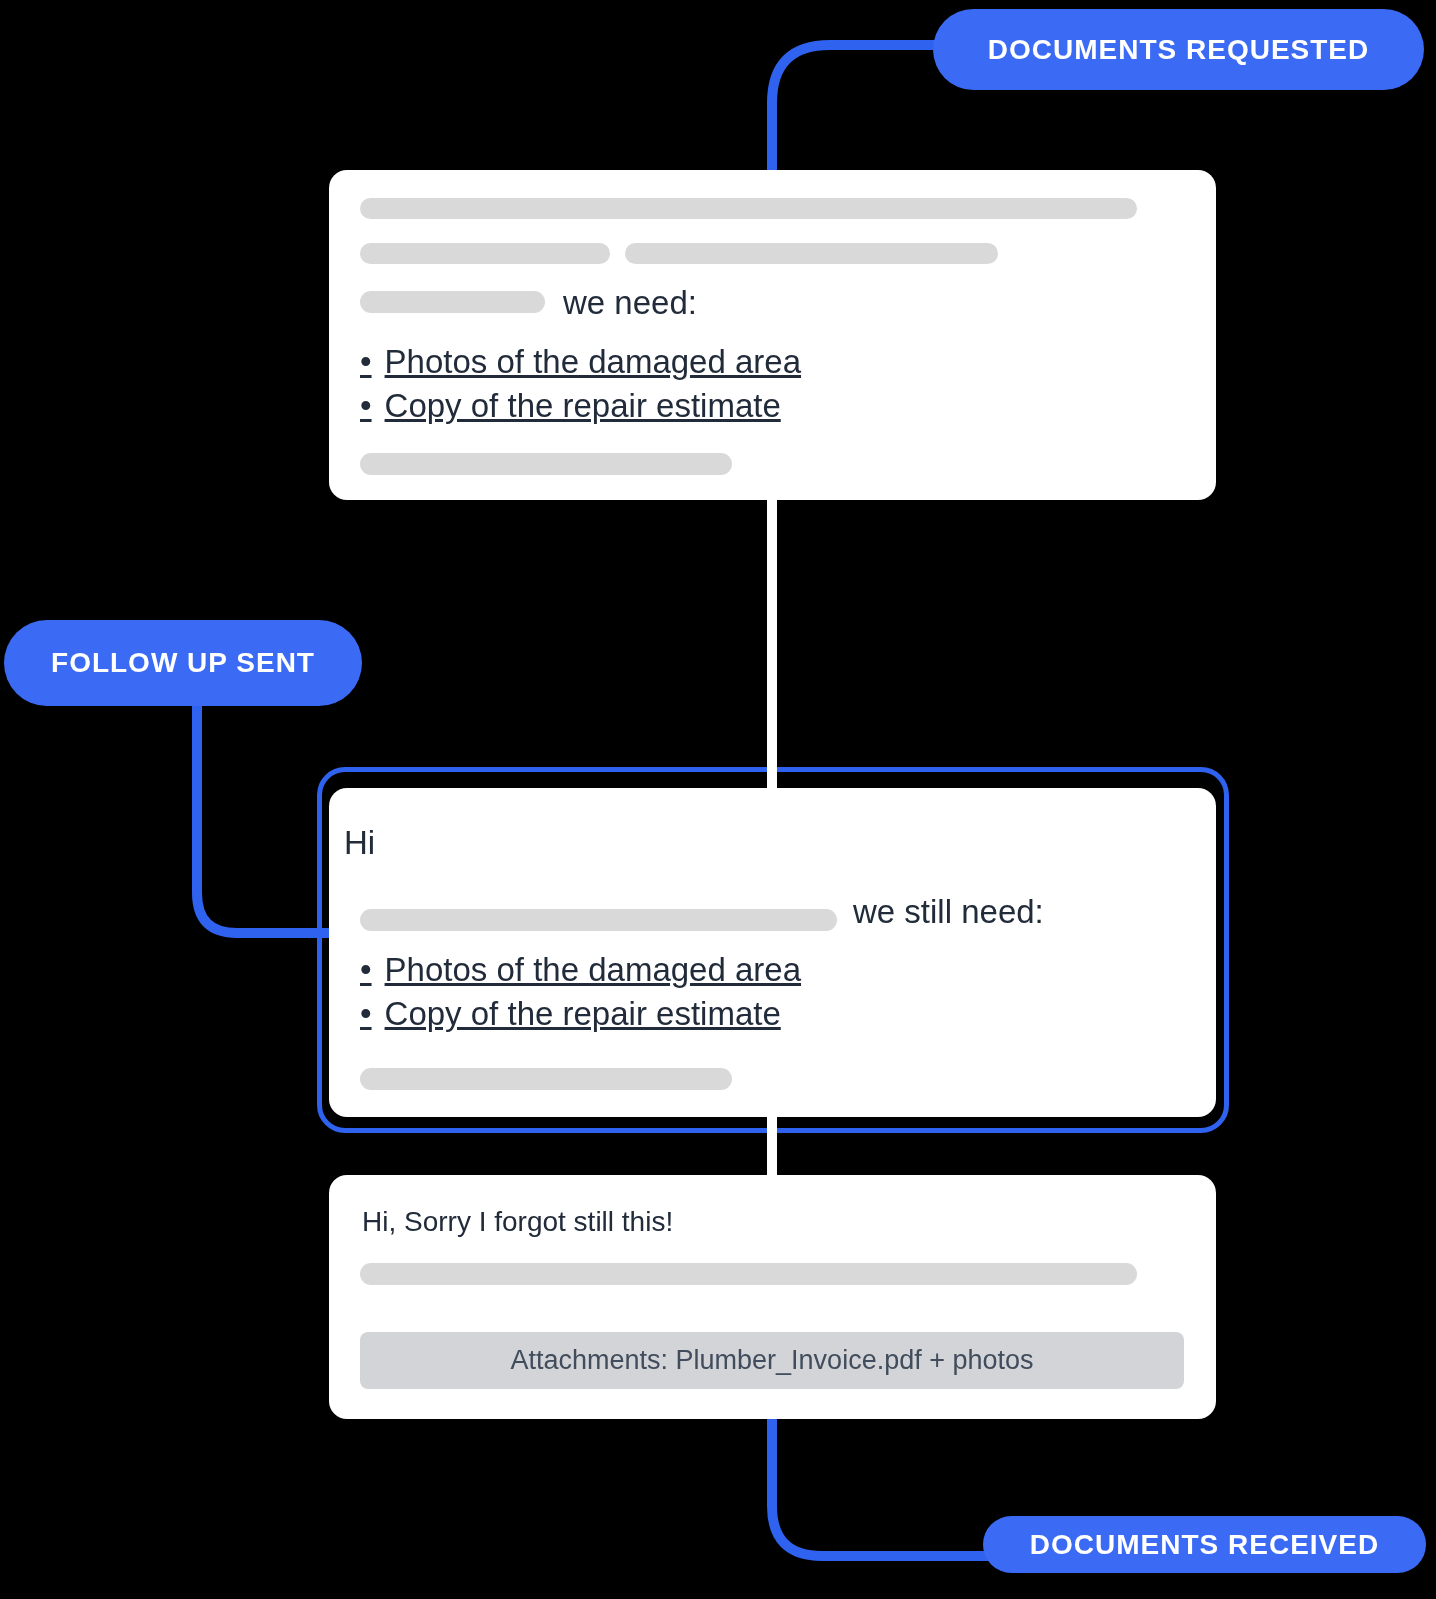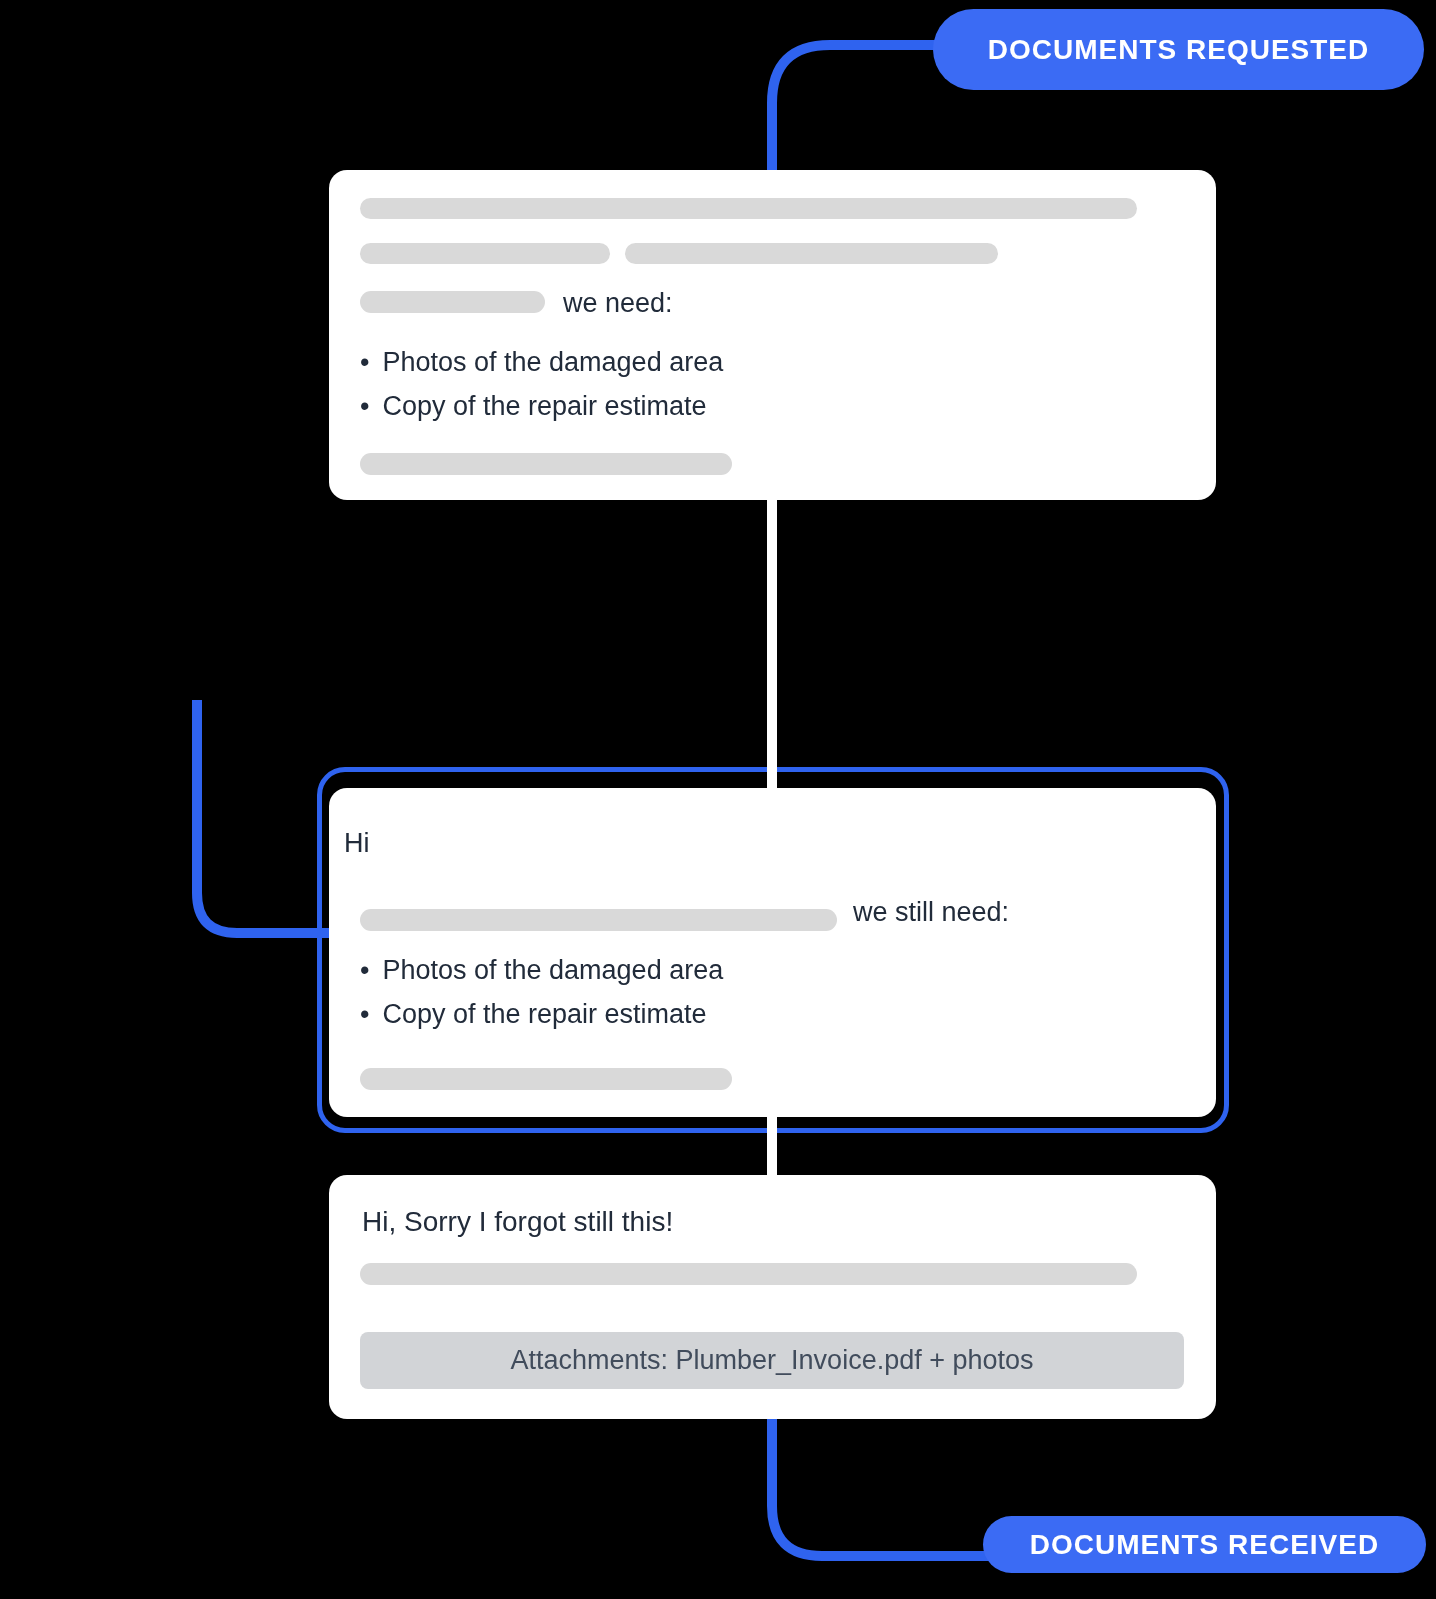--- a/index.html
+++ b/index.html
@@ -25,28 +25,28 @@
   }
   .c1-b1{left:360px;top:198px;width:777px;}
   .c1-b2{left:360px;top:243px;width:250px;}
   .c1-b3{left:625px;top:243px;width:373px;}
   .c1-b4{left:360px;top:291px;width:185px;height:22px;}
   .c1-b5{left:360px;top:453px;width:372px;height:22px;}
   .c2-b1{left:360px;top:909px;width:477px;height:22px;}
   .c2-b5{left:360px;top:1068px;width:372px;height:22px;}
   .c3-b1{left:360px;top:1263px;width:777px;height:22px;}
   .txt{
-    position:absolute;color:var(--text-dark,#212b3a);font-size:27px;line-height:28px;
+    position:absolute;color:var(--text-dark,#212b3a);font-size:33px;line-height:28px;
     white-space:nowrap;z-index:2;
   }
   .t-we-need{left:563px;top:289px;}
   .t-hi{left:344px;top:829px;}
   .t-we-still-need{left:853px;top:898px;}
   .t-sorry{left:362px;top:1207px;font-size:28px;line-height:30px;}
-  .bullet{padding:0;}
+  .bullet{padding:0;text-decoration:underline;}
   .bullet::before{content:"•";margin-right:13px;}
   .b1-1{left:360px;top:348px;}
   .b1-2{left:360px;top:392px;}
   .b2-1{left:360px;top:956px;}
   .b2-2{left:360px;top:1000px;}
   .attach{
     position:absolute;left:360px;top:1332px;width:824px;height:57px;border-radius:8px;
     background:var(--attach-bg,#d2d4d7);display:flex;align-items:center;justify-content:center;
     color:var(--attach-text,#414c5c);font-size:27px;z-index:2;
   }
@@ -99,15 +99,16 @@
   <div class="attach">
     <span>Attachments: Plumber_Invoice.pdf + photos</span>
   </div>
 
   <svg class="lines over" width="1436" height="1599">
     <path d="M 772 496 L 772 792" fill="none" stroke="#ffffff" stroke-width="10"></path>
     <path d="M 772 1113 L 772 1179" fill="none" stroke="#ffffff" stroke-width="10"></path>
   </svg>
 
   <div class="pill pill-doc-requested">DOCUMENTS REQUESTED</div>
+  <div class="pill pill-follow-up">FOLLOW UP SENT</div>
   <div class="pill pill-doc-received">DOCUMENTS RECEIVED</div>
 
 </div>
 
 </body></html>

